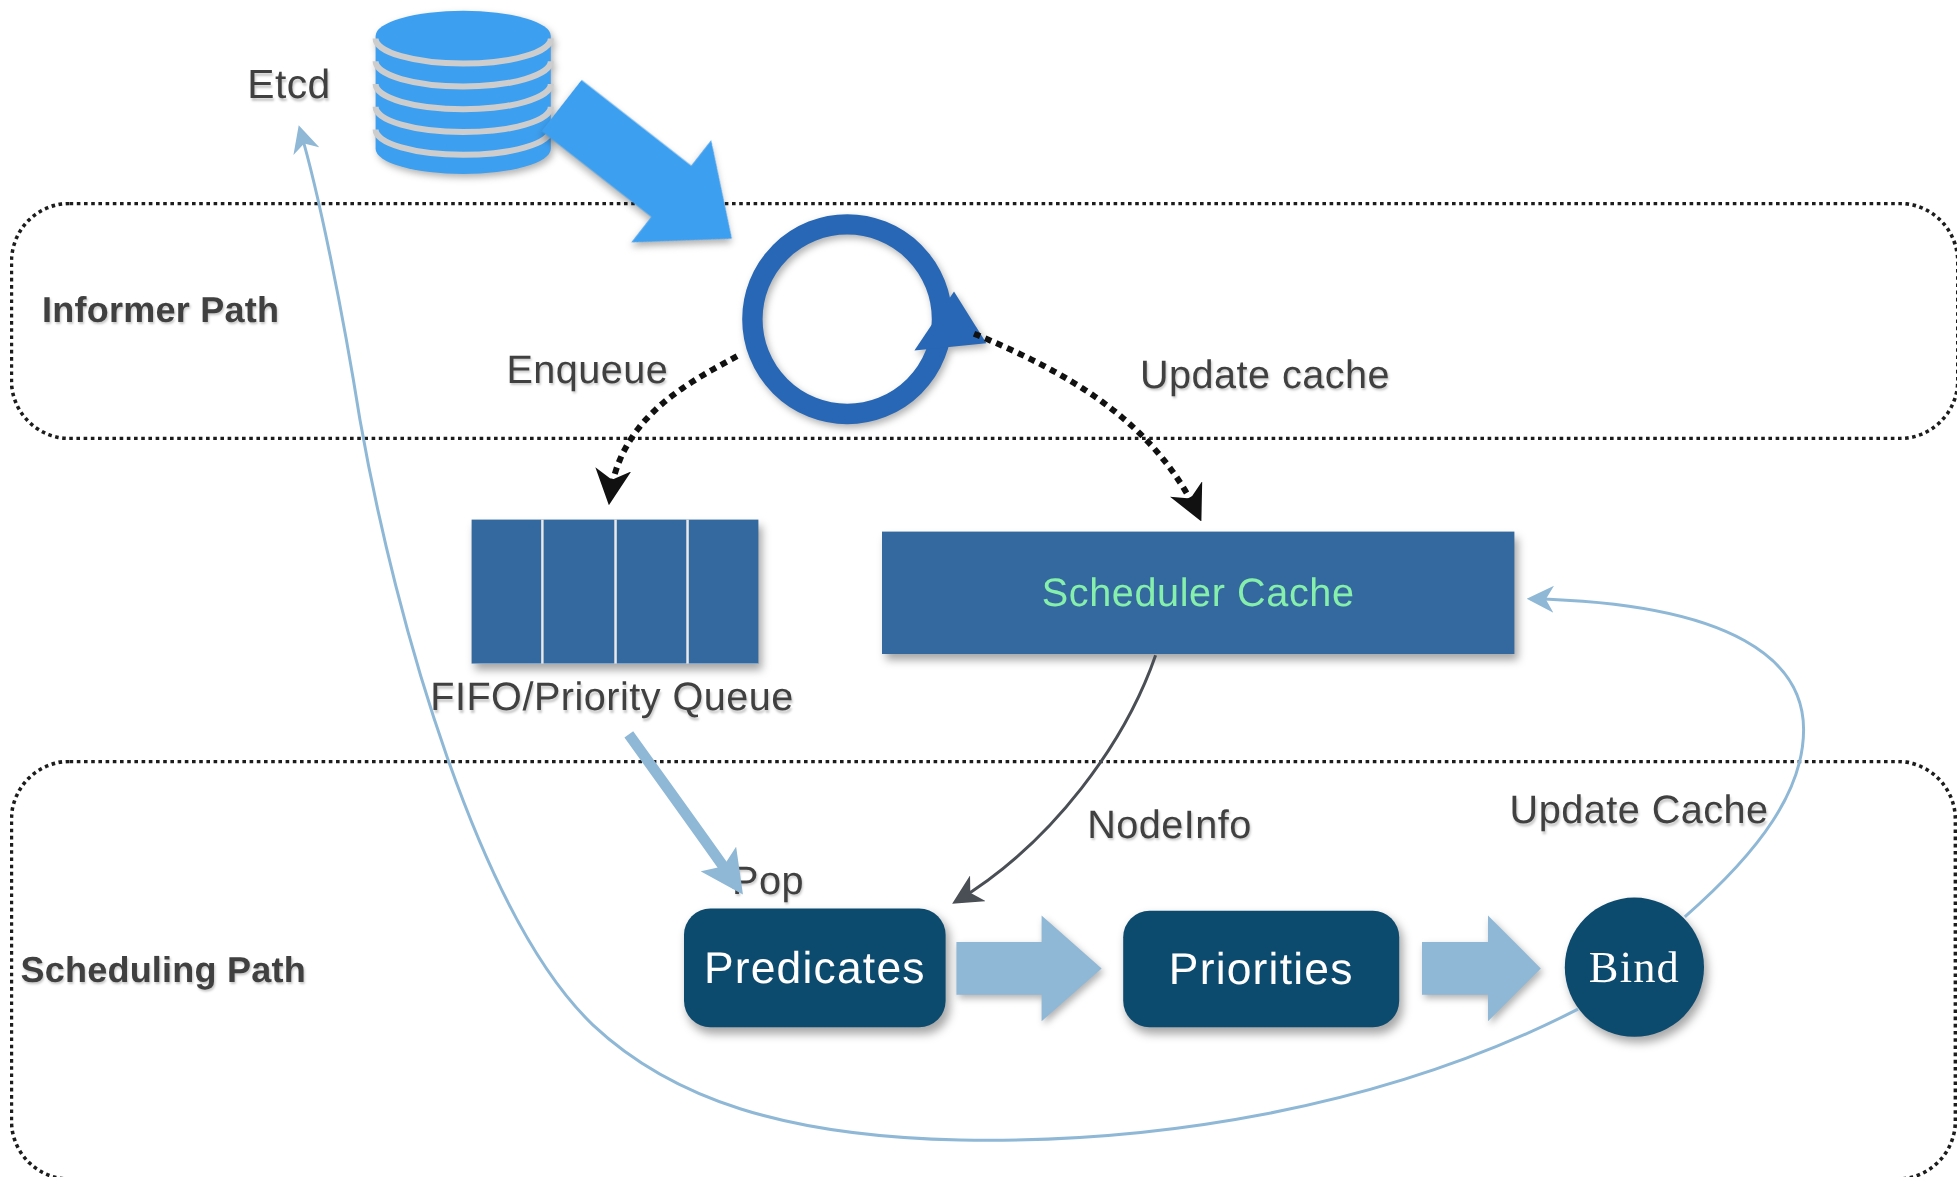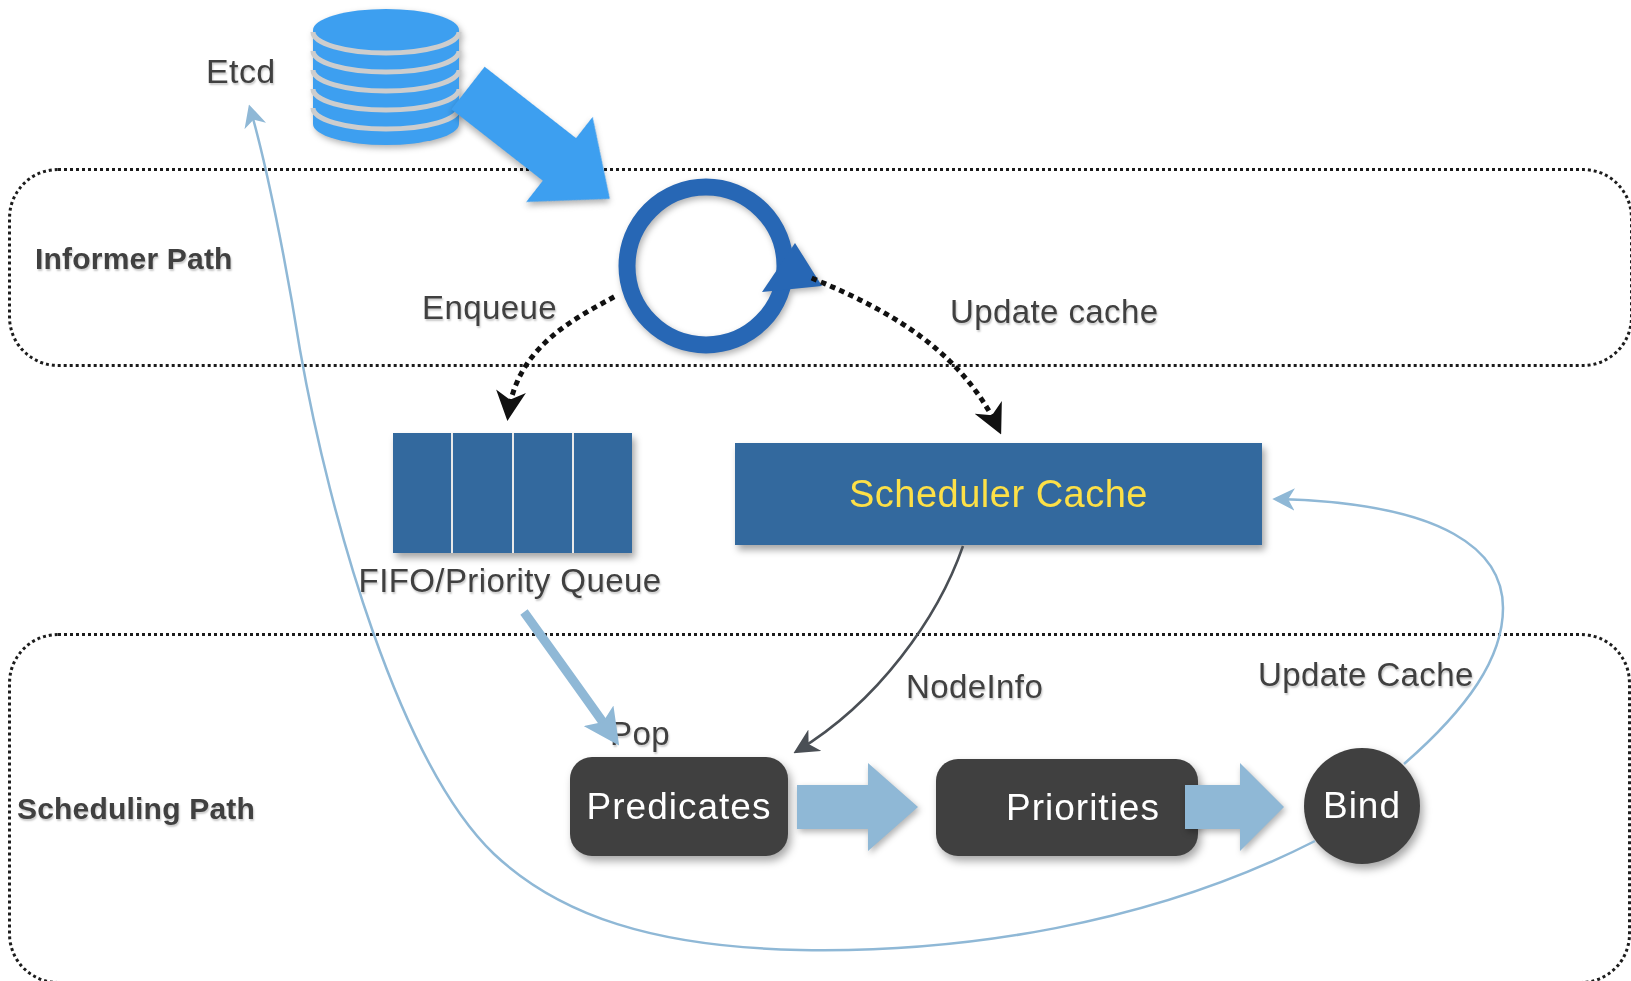--- a/index.html
+++ b/index.html
@@ -16,28 +16,28 @@
   }
   .lbl.bold{font-weight:bold;font-size:30px;letter-spacing:.2px;}
   .lbl.center{text-align:center;}
   .informer-word{
     position:absolute;left:593px;top:245px;width:226px;text-align:center;
     color:#2b6abc;font-weight:bold;font-size:35px;letter-spacing:.3px;
     text-shadow:2px 3px 3px rgba(0,0,0,.35);z-index:4;
   }
   .darkbox{
     position:absolute;background:#33699e;box-shadow:3px 5px 7px rgba(0,0,0,.35);
-    color:#fde047;display:flex;align-items:center;justify-content:center;
-    font-size:38px;letter-spacing:.5px;z-index:3;
+    color:#86efac;display:flex;align-items:center;justify-content:center;
+    font-size:33px;letter-spacing:.5px;z-index:3;
   }
   .queue{position:absolute;display:flex;box-shadow:3px 5px 7px rgba(0,0,0,.35);z-index:3;}
   .queue .cell{flex:1;background:#33699e;border-left:2px solid #e9e9e9;}
   .queue .cell:first-child{border-left:none;}
   .lightbox{
-    position:absolute;background:#404040;border-radius:22px;
+    position:absolute;background:#0c4a6e;border-radius:22px;
     box-shadow:3px 5px 8px rgba(0,0,0,.35);color:#ffffff;
     display:flex;align-items:center;justify-content:center;
     font-size:37px;letter-spacing:1px;z-index:3;
   }
   .bind-circle{border-radius:50%;}
   svg.overlay{position:absolute;left:0;top:0;z-index:5;pointer-events:none;}
   .shadow-soft{filter:drop-shadow(2px 3px 3px rgba(0,0,0,.3));}
 </style>
 </head>
 <body>
@@ -56,24 +56,24 @@
     <div class="cell"></div>
     <div class="cell"></div>
     <div class="cell"></div>
   </div>
   <div class="darkbox" style="left:735px;top:443px;width:527px;height:102px;">
     <span>Scheduler Cache</span>
   </div>
   <div class="lightbox" style="left:570px;top:757px;width:218px;height:99px;">
     <span>Predicates</span>
   </div>
-  <div class="lightbox" style="left:936px;top:759px;width:230px;height:97px;padding-left:32px;">
+  <div class="lightbox" style="left:936px;top:759px;width:230px;height:97px;">
     <span>Priorities</span>
   </div>
-  <div class="lightbox bind-circle" style="left:1304px;top:748px;width:116px;height:116px;">
+  <div class="lightbox bind-circle" style="left:1304px;top:748px;width:116px;height:116px;font-family:Liberation Serif, serif;">
     <span>Bind</span>
   </div>
 
   <div class="lbl" style="left:206px;top:52px;font-size:34px;">Etcd</div>
   <div class="lbl" style="left:422px;top:289px;">Enqueue</div>
   <div class="lbl" style="left:950px;top:293px;">Update cache</div>
   <div class="lbl center" style="left:356px;top:562px;width:308px;">FIFO/Priority Queue</div>
   <div class="lbl" style="left:610px;top:668px;margin-top:47px;">Pop</div>
   <div class="lbl" style="left:906px;top:668px;">NodeInfo</div>
   <div class="lbl" style="left:1258px;top:656px;">Update Cache</div>

